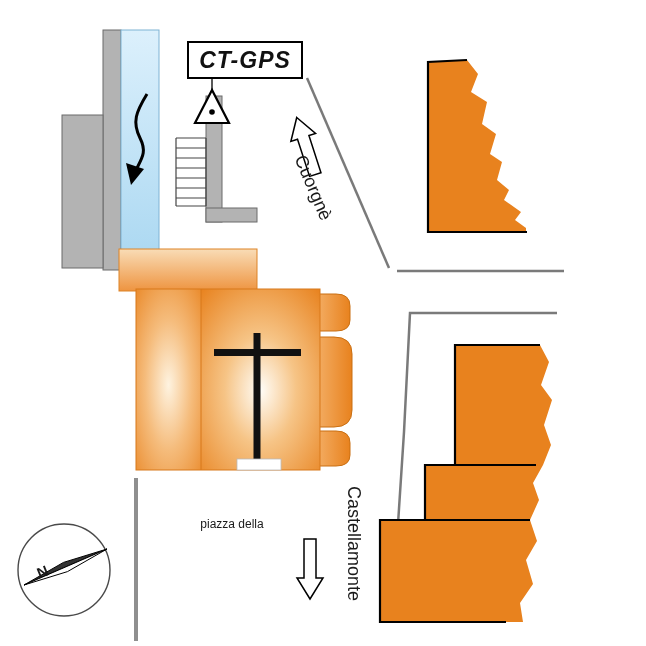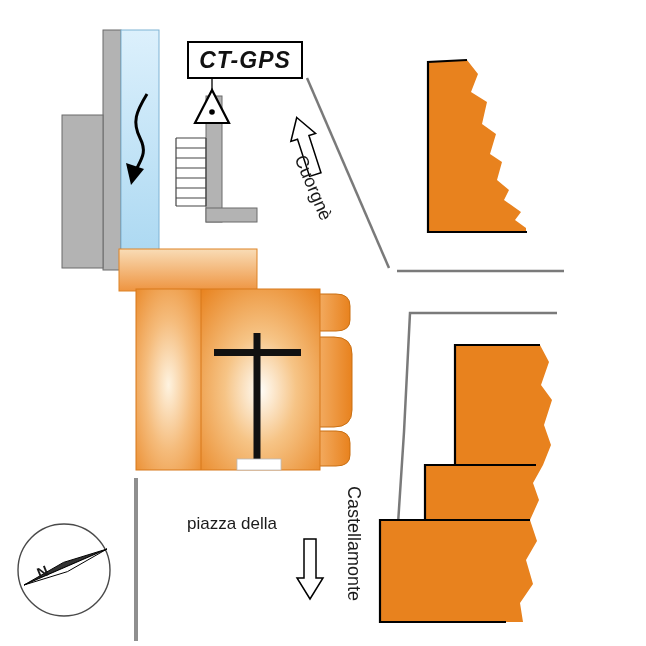--- a/index.html
+++ b/index.html
@@ -10,21 +10,21 @@
   .stage svg{position:absolute;left:0;top:0;}
   .lbl{position:absolute;white-space:nowrap;color:#1a1a1a;}
   #gps-box{
     position:absolute;left:187px;top:41px;width:112px;height:34px;
     background:#fff;border:2.5px solid #000;
     display:flex;align-items:center;justify-content:center;
     font-style:italic;font-weight:bold;font-size:23px;letter-spacing:1px;
   }
   #lbl-cuorgne{left:309px;top:152px;font-size:18px;transform:rotate(67deg);transform-origin:0 0;}
   #lbl-castellamonte{left:364px;top:486px;font-size:18px;transform:rotate(90deg);transform-origin:0 0;}
-  #lbl-piazza{position:absolute;left:158px;top:512px;width:148px;text-align:center;font-size:17px;line-height:24px;color:#1a1a1a;}
+  #lbl-piazza{position:absolute;left:158px;top:512px;width:148px;text-align:center;font-size:12px;line-height:24px;color:#1a1a1a;}
   #lbl-north{left:37px;top:563px;font-size:15px;font-weight:bold;transform:rotate(-22deg);}
 </style>
 </head>
 <body>
 
 <div class="stage">
 
   <svg width="646" height="646" viewBox="0 0 646 646">
     <defs>
       <linearGradient id="riverGrad" x1="0" y1="0" x2="0" y2="1">

